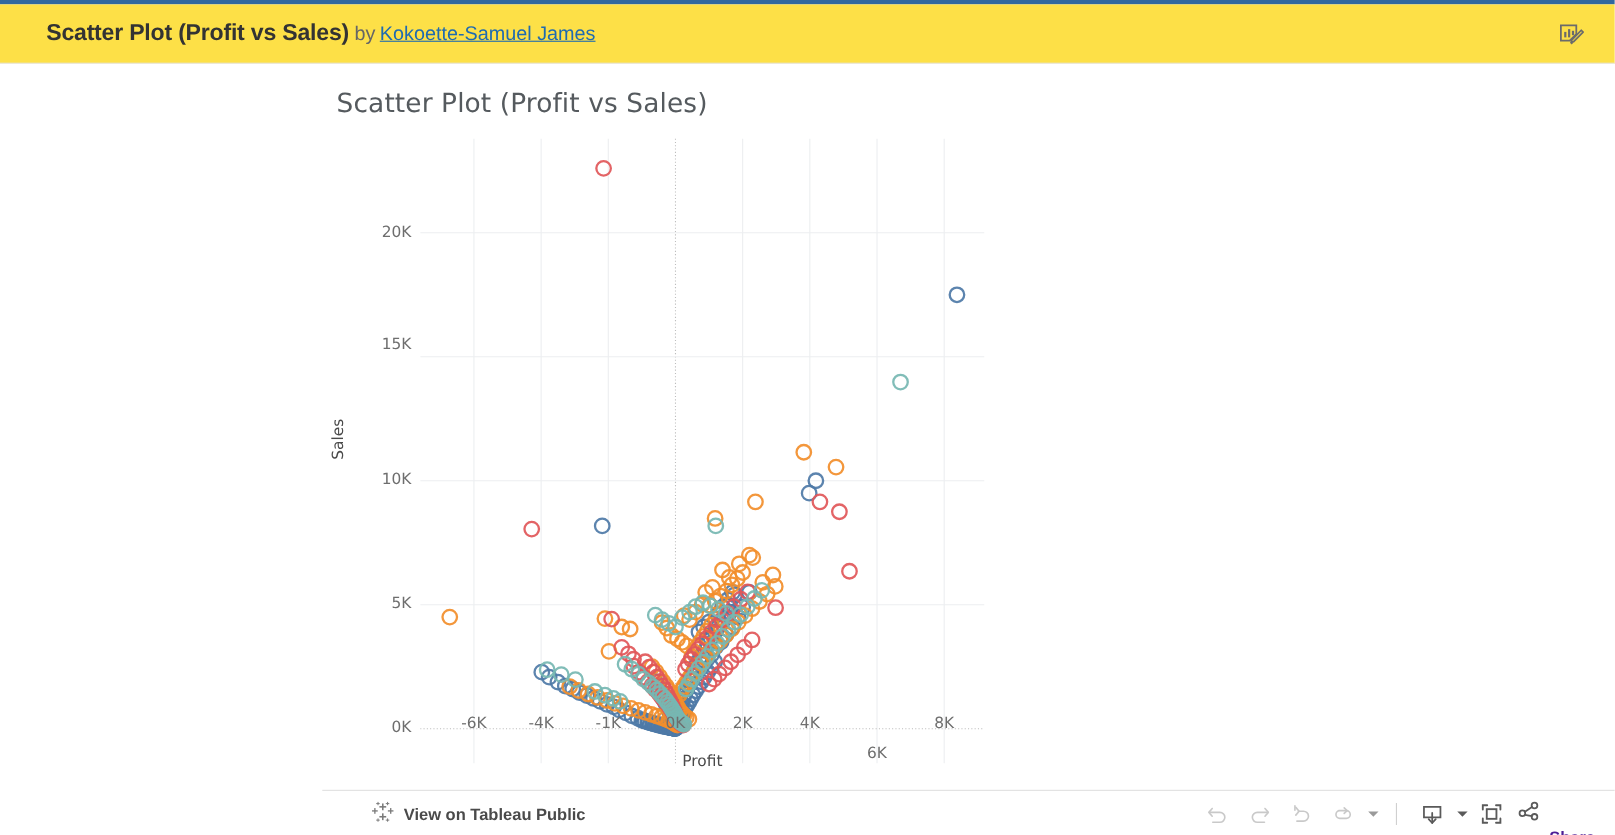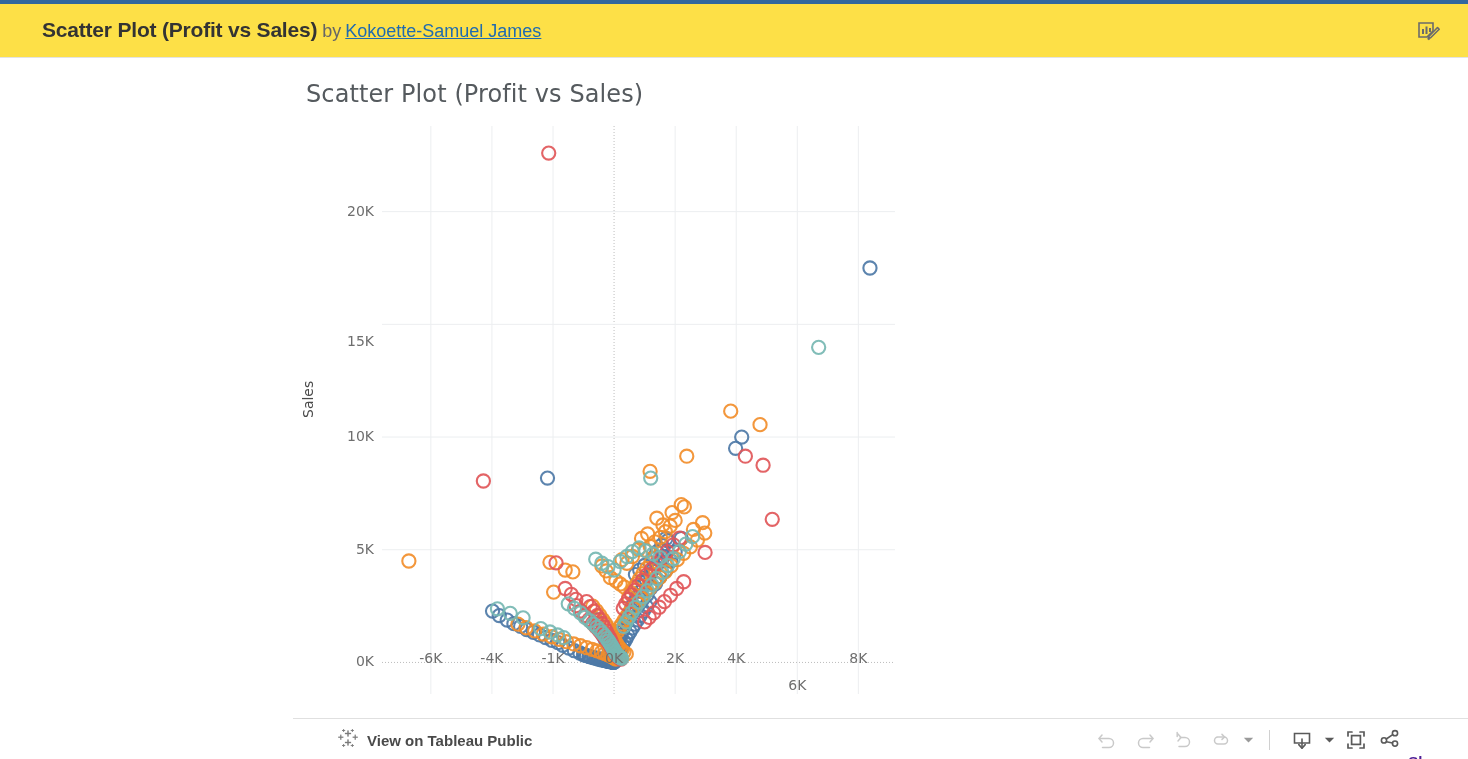--- a/index.html
+++ b/index.html
@@ -275,21 +275,21 @@
 
 <div id="viz">
 
   <div id="chart-title">Scatter Plot (Profit vs Sales)</div>
 
   <div id="y-axis-title">Sales</div>
   <div id="y-ticks">
       <div class="axis-tick-y" style="top: 527.444px;">0K</div>
       <div class="axis-tick-y" style="top: 414.746px;">5K</div>
       <div class="axis-tick-y" style="top: 302.048px;">10K</div>
-      <div class="axis-tick-y" style="top: 207px;">15K</div>
+      <div class="axis-tick-y" style="top: 179px;">15K</div>
       <div class="axis-tick-y" style="top: 76.6508px;">20K</div>
     </div>
 
   <div id="plot-frame">
     <svg id="plot-svg" width="513" height="568">
         <line x1="48.857142857142854" y1="0" x2="48.857142857142854" y2="568" stroke="#eceef0" stroke-width="1"></line>
         <line x1="109.92857142857142" y1="0" x2="109.92857142857142" y2="568" stroke="#eceef0" stroke-width="1"></line>
         <line x1="171" y1="0" x2="171" y2="568" stroke="#eceef0" stroke-width="1"></line>
         <line x1="232.07142857142858" y1="0" x2="232.07142857142858" y2="568" stroke="#bdbdbd" stroke-width="1" stroke-dasharray="1,2"></line>
         <line x1="293.1428571428571" y1="0" x2="293.1428571428571" y2="568" stroke="#eceef0" stroke-width="1"></line>
@@ -693,20 +693,21 @@
   <div id="x-ticks">
       <div class="axis-tick-x" style="left: 48.8571px;">-6K</div>
       <div class="axis-tick-x" style="left: 109.929px;">-4K</div>
       <div class="axis-tick-x" style="left: 171px;">-1K</div>
       <div class="axis-tick-x" style="left: 232.071px;">0K</div>
       <div class="axis-tick-x" style="left: 293.143px;">2K</div>
       <div class="axis-tick-x" style="left: 354.214px;">4K</div>
       <div class="axis-tick-x" style="left: 415.286px; margin-top: 27px;">6K</div>
       <div class="axis-tick-x" style="left: 476.357px;">8K</div>
     </div>
+  <div id="x-axis-title">Profit</div>
 
 </div>
 
 <div id="toolbar">
   <div id="tableau-link">
     <span>
       <svg width="20" height="20" viewBox="0 0 20 20">
         <g fill="#7a7a7a">
           <rect x="9.3" y="2.4" width="1.4" height="6.2"></rect>
             <rect x="6.9" y="4.8" width="6.2" height="1.4"></rect>

